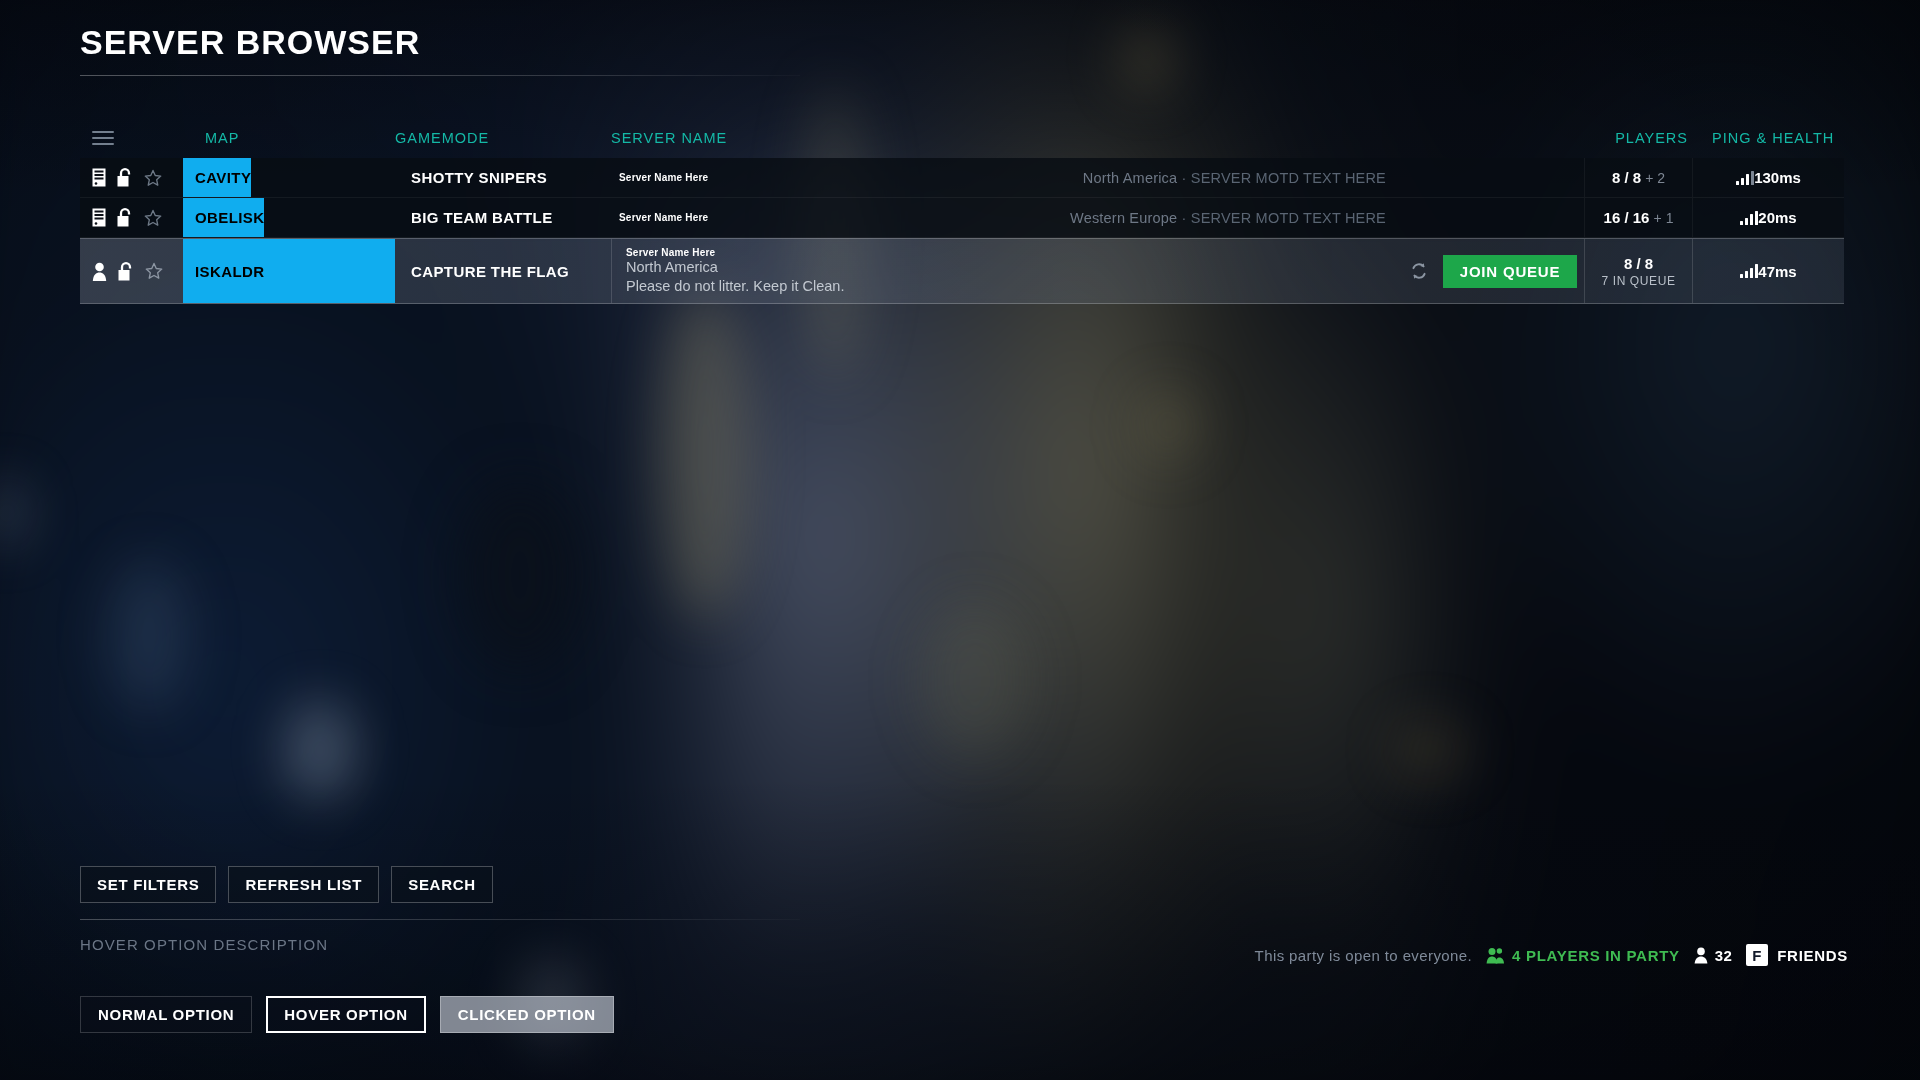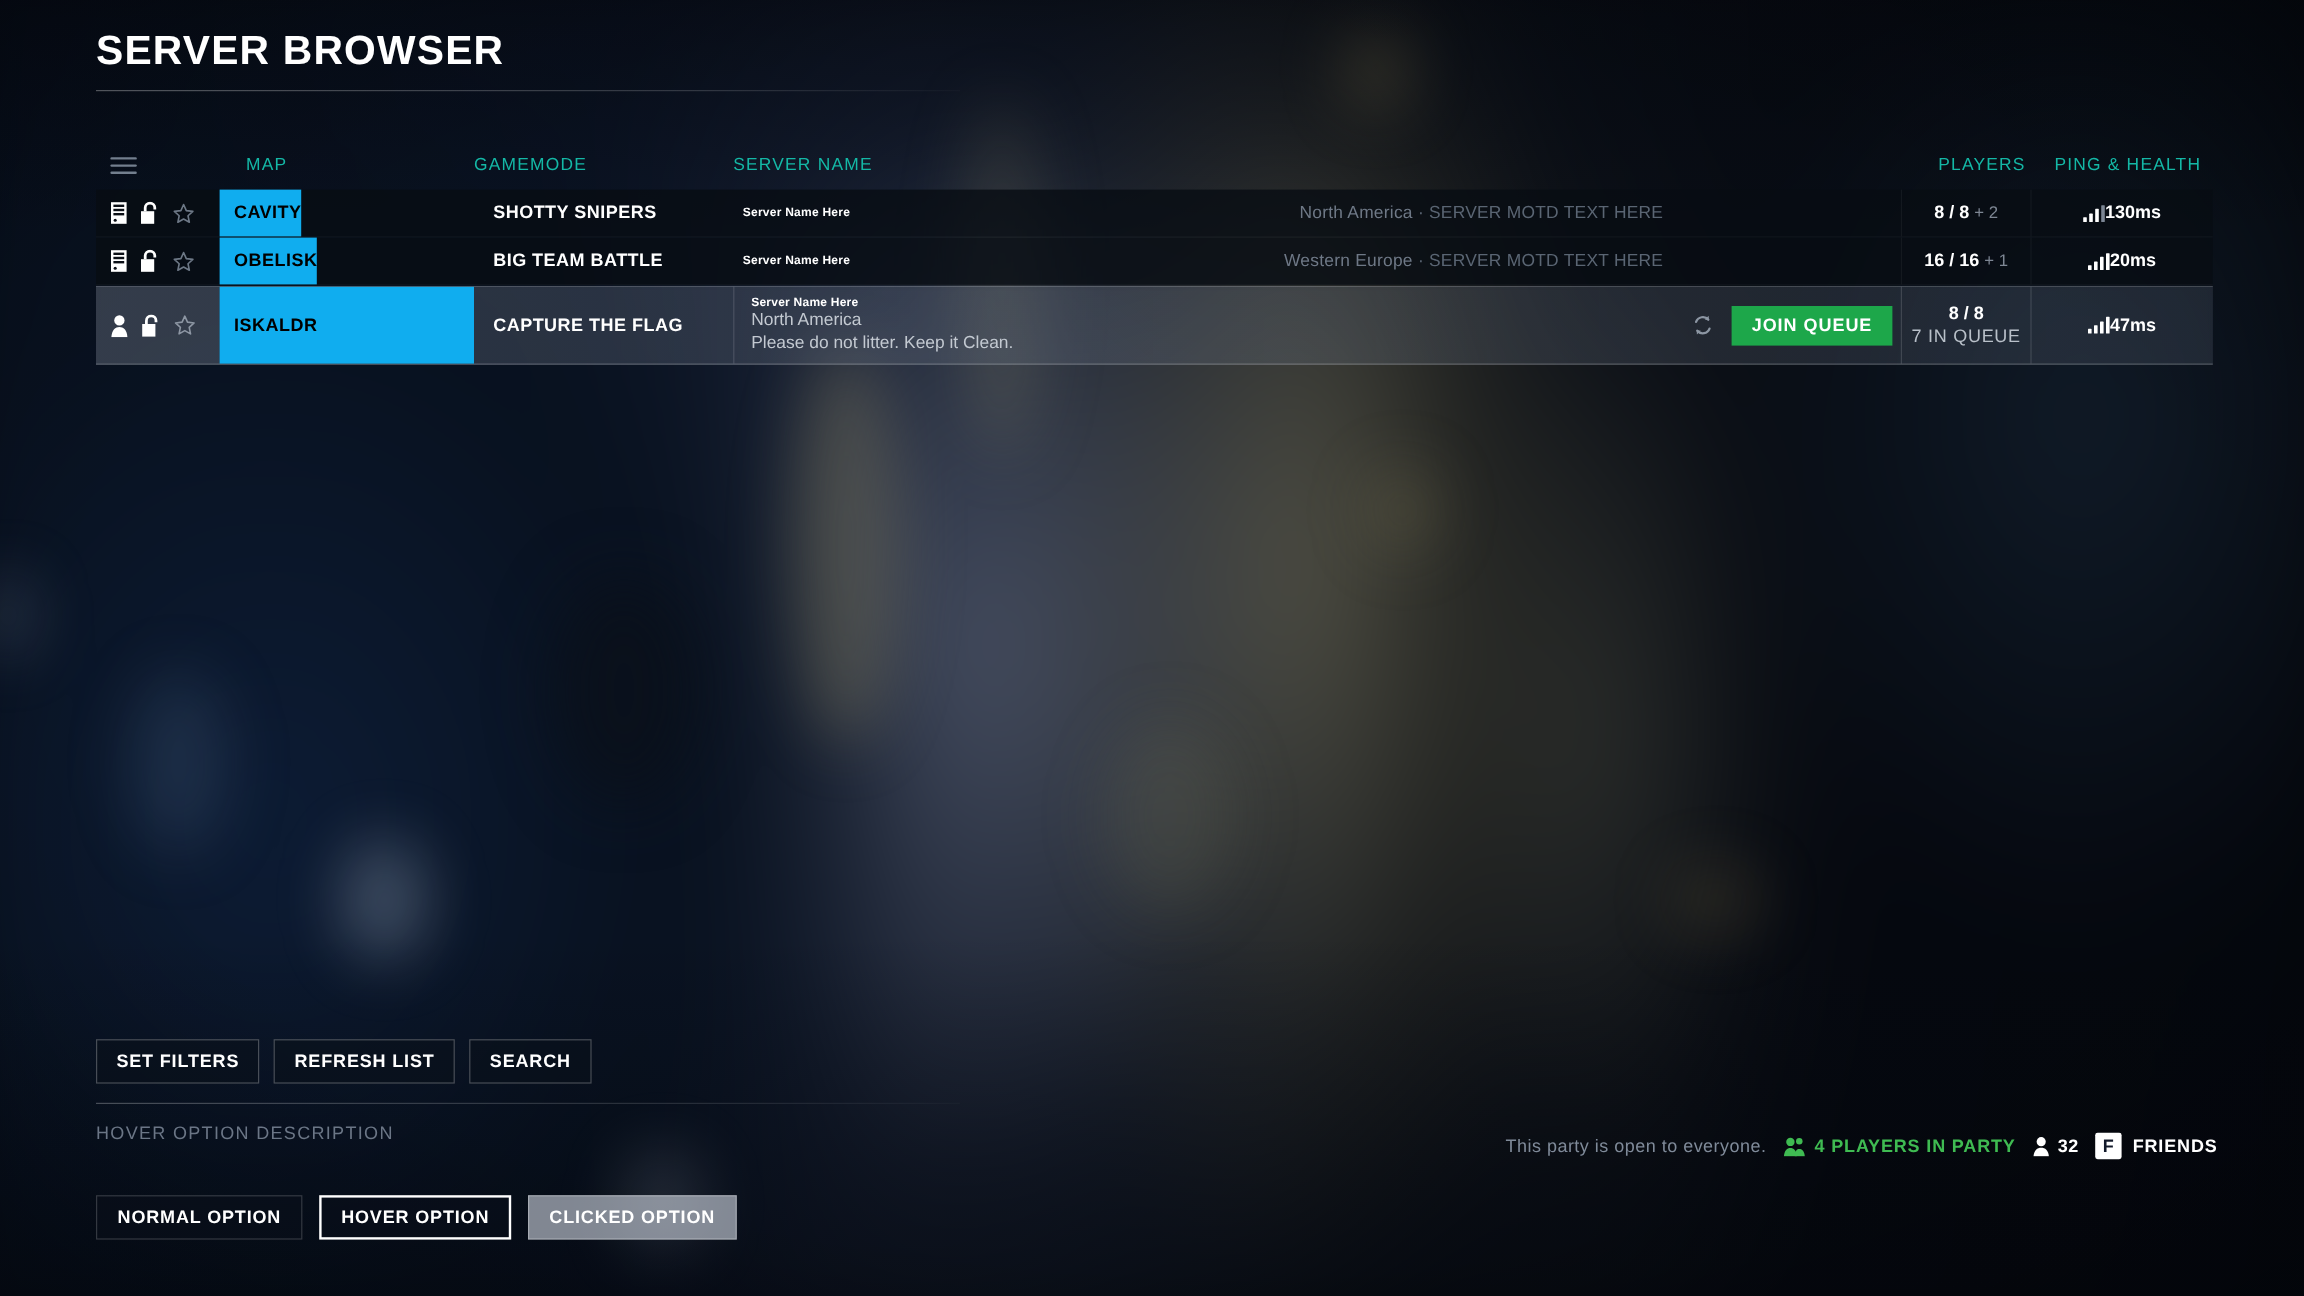--- a/index.html
+++ b/index.html
@@ -118,21 +118,21 @@
   }
   .motd .region { color:#6e7886; }
 
   .players-cell {
     display:flex; flex-direction:column; align-items:center; justify-content:center;
     color:#ffffff; font-size:15px; font-weight:bold;
     border-left:1px solid rgba(255,255,255,0.05);
   }
   .row-expanded .players-cell { border-left:1px solid rgba(255,255,255,0.14); }
   .players-cell .plus { color:#7e8794; font-weight:normal; font-size:14px; }
-  .queue-sub { color:#b9c0c9; font-size:15px; font-weight:normal; letter-spacing:0.6px; margin-top:2px;text-align:center; }
+  .queue-sub { color:#b9c0c9; font-size:12px; font-weight:normal; letter-spacing:0.6px; margin-top:2px;text-align:center; }
 
   .ping-cell {
     display:flex; align-items:center; justify-content:center; 
     color:#ffffff; font-size:15px; font-weight:bold;
     border-left:1px solid rgba(255,255,255,0.05);
   }
   .row-expanded .ping-cell { border-left:1px solid rgba(255,255,255,0.14); }
 
   
   .bars { display:flex; align-items:flex-end; gap:2px; height:14px; }

